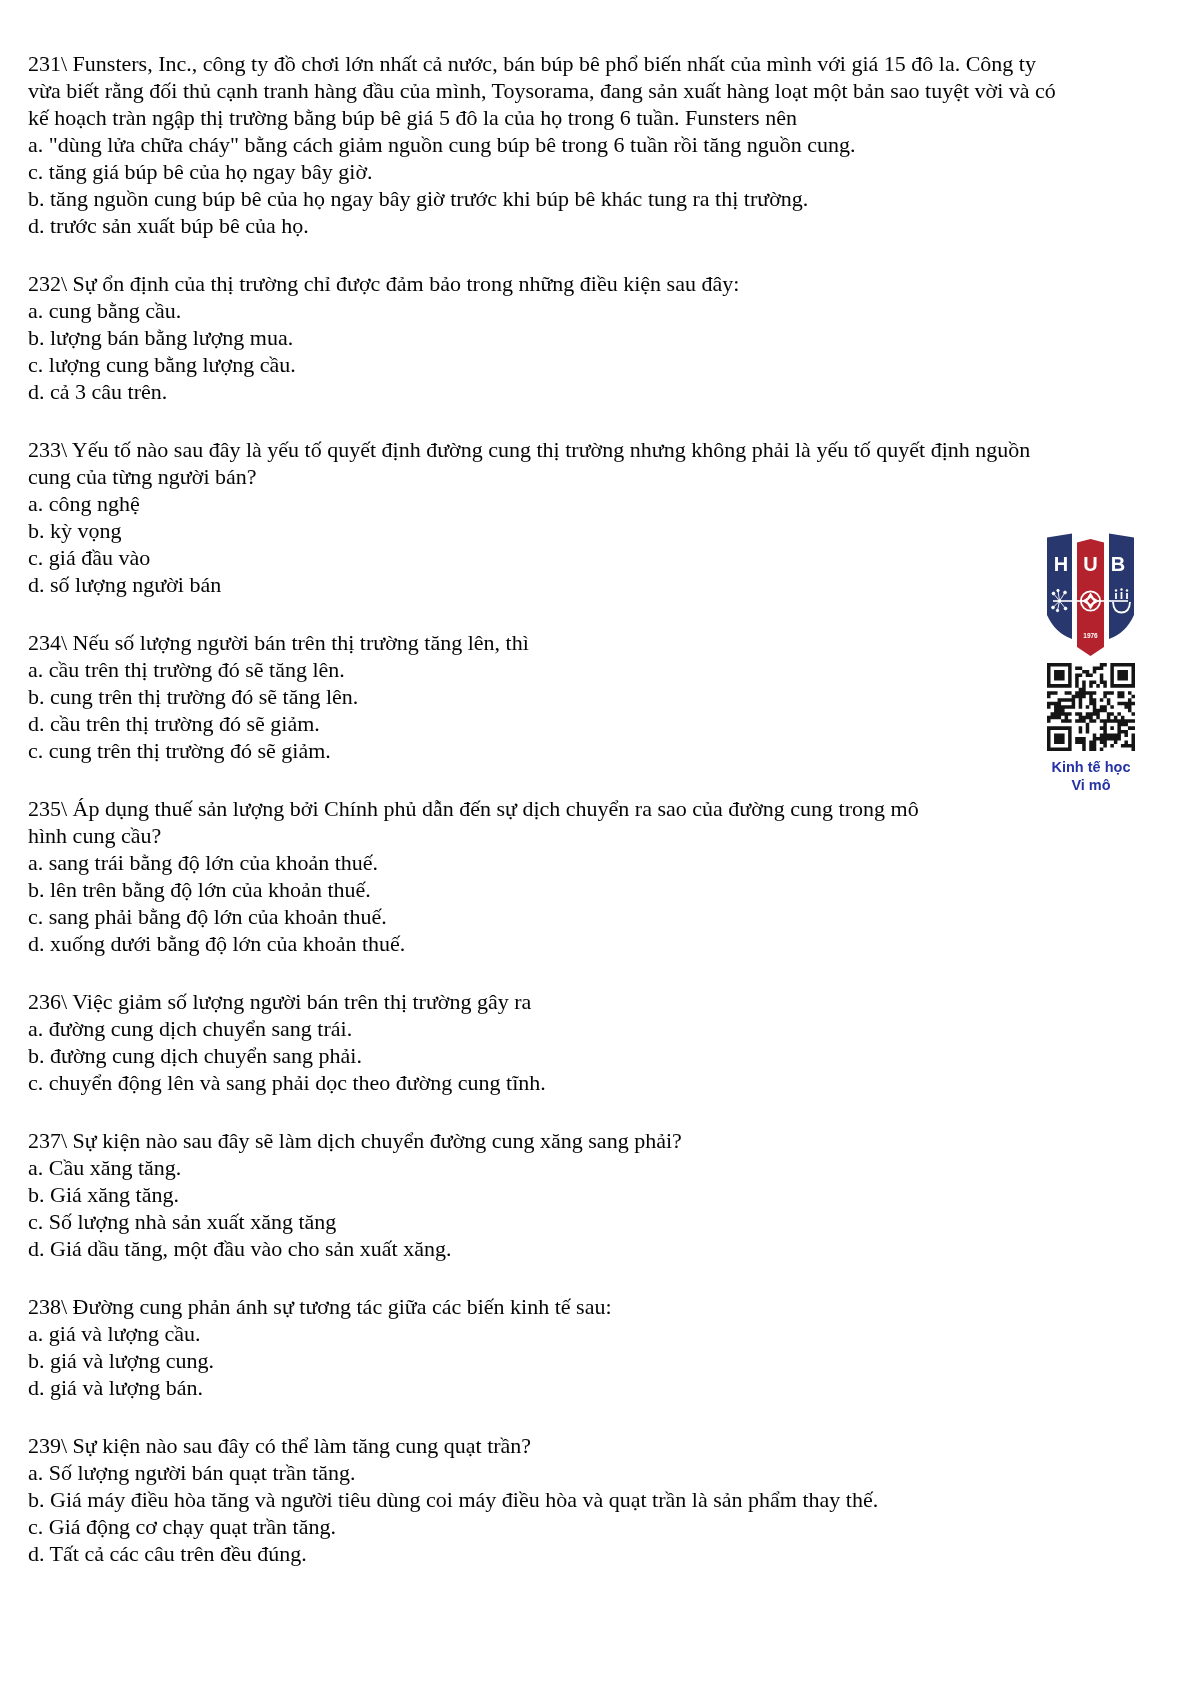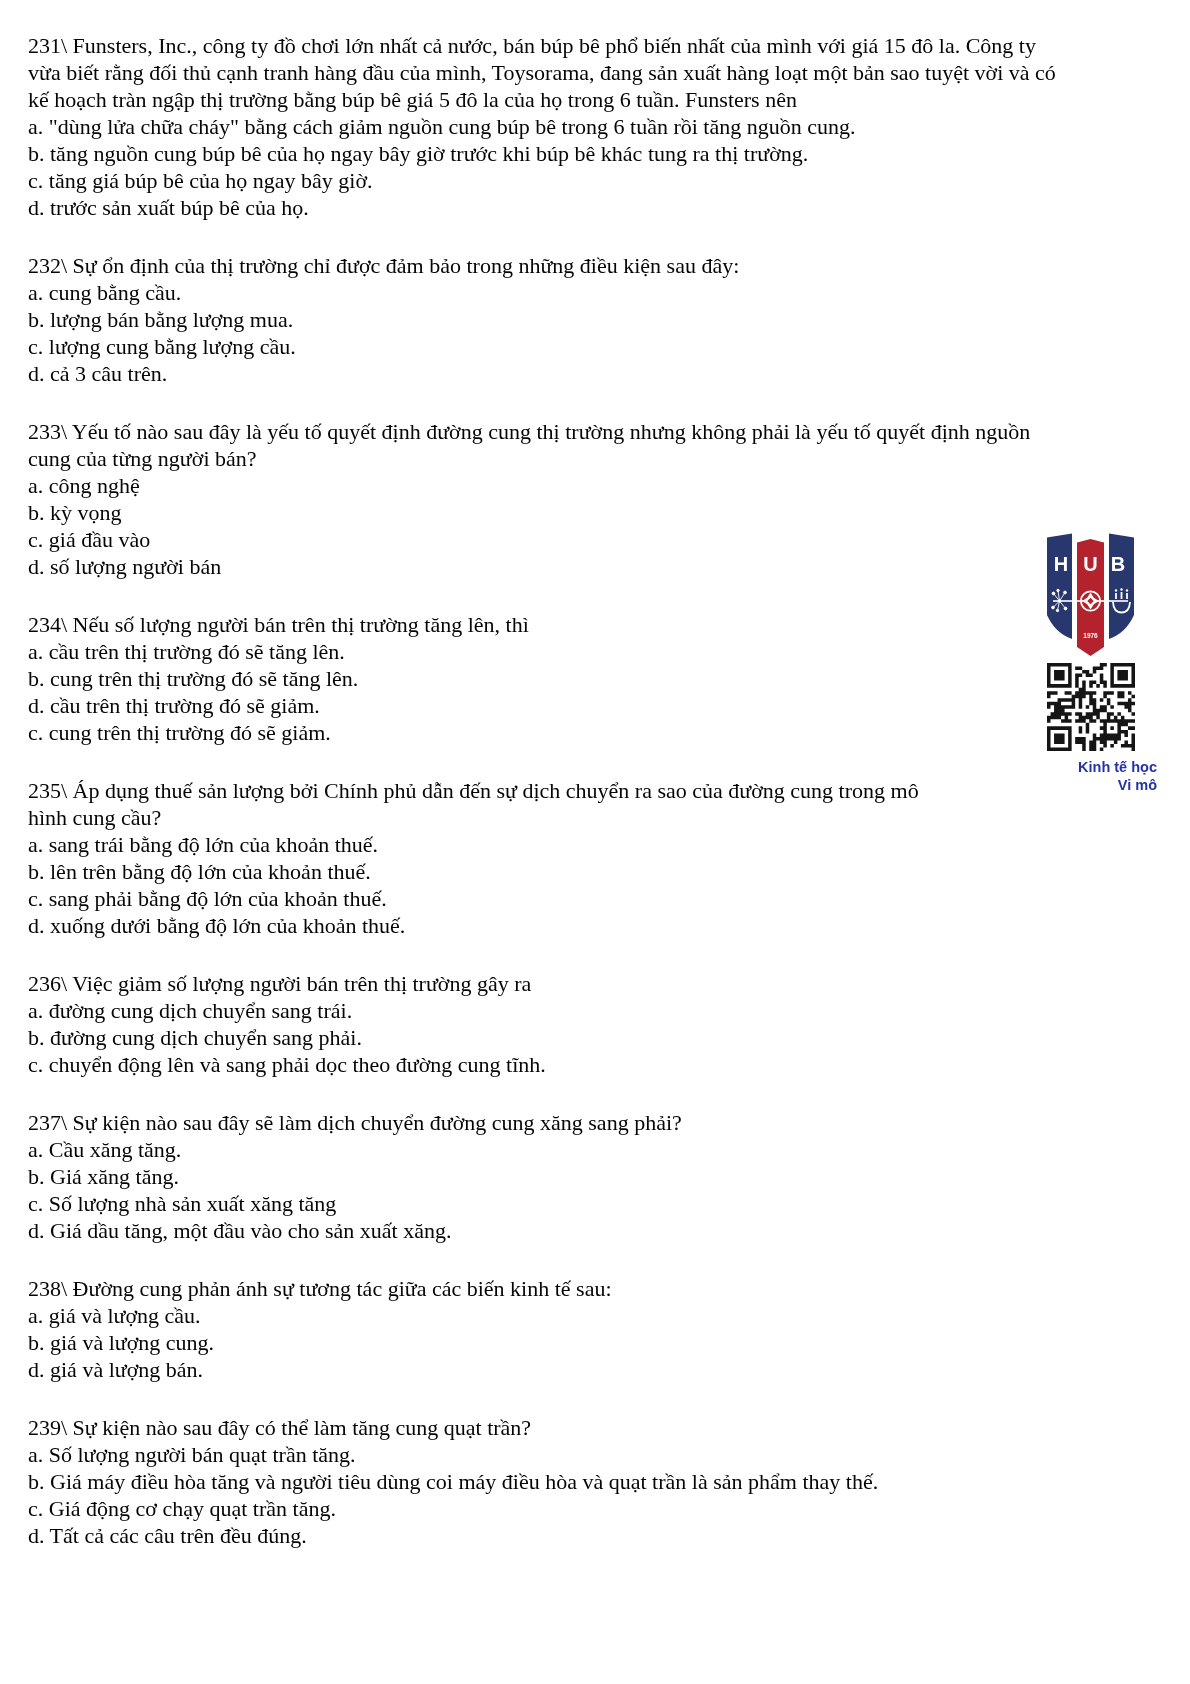--- a/index.html
+++ b/index.html
@@ -1,50 +1,50 @@
 <!DOCTYPE html>
 <html><head>
 <meta charset="utf-8">
 <style>
   html,body{margin:0;padding:0;}
   body{
     width:1190px;height:1684px;background:#ffffff;position:relative;
     font-family:"Liberation Serif", serif;color:#050505;overflow:hidden;
   }
-  .doc{position:absolute;left:28px;top:32px;}
+  .doc{position:absolute;left:28px;top:50px;}
   .q{margin:0 0 31px 0;}
   .ln{font-size:22px;line-height:27px;white-space:nowrap;}
   .logo{position:absolute;left:1047px;top:533px;width:87px;height:124px;}
   .logo svg{display:block;width:87px;height:124px;}
   .qr{position:absolute;left:1047px;top:663px;width:88px;height:88px;}
   .qr svg{display:block;width:88px;height:88px;background:#ffffff;}
   .caption{
-    position:absolute;left:1025px;top:758px;width:132px;text-align:right;
+    position:absolute;left:1025px;top:758px;width:132px;text-align:center;
     font-family:"Liberation Sans", sans-serif;font-weight:bold;
     font-size:14.5px;line-height:18px;color:#2633a6;
   }
   .shield-letter{
     font-family:"Liberation Sans", sans-serif;font-weight:bold;font-size:20px;
   }
   .shield-year{
     font-family:"Liberation Sans", sans-serif;font-weight:bold;font-size:6.5px;
   }
 </style>
 </head>
 <body>
 
 <div class="doc">
 
   <section class="q">
     <div class="ln">231\ Funsters, Inc., công ty đồ chơi lớn nhất cả nước, bán búp bê phổ biến nhất của mình với giá 15 đô la. Công ty</div>
     <div class="ln">vừa biết rằng đối thủ cạnh tranh hàng đầu của mình, Toysorama, đang sản xuất hàng loạt một bản sao tuyệt vời và có</div>
     <div class="ln">kế hoạch tràn ngập thị trường bằng búp bê giá 5 đô la của họ trong 6 tuần. Funsters nên</div>
     <div class="ln">a. "dùng lửa chữa cháy" bằng cách giảm nguồn cung búp bê trong 6 tuần rồi tăng nguồn cung.</div>
+    <div class="ln">c. tăng giá búp bê của họ ngay bây giờ.</div>
     <div class="ln">b. tăng nguồn cung búp bê của họ ngay bây giờ trước khi búp bê khác tung ra thị trường.</div>
-    <div class="ln">c. tăng giá búp bê của họ ngay bây giờ.</div>
     <div class="ln">d. trước sản xuất búp bê của họ.</div>
   </section>
 
   <section class="q">
     <div class="ln">232\ Sự ổn định của thị trường chỉ được đảm bảo trong những điều kiện sau đây:</div>
     <div class="ln">a. cung bằng cầu.</div>
     <div class="ln">b. lượng bán bằng lượng mua.</div>
     <div class="ln">c. lượng cung bằng lượng cầu.</div>
     <div class="ln">d. cả 3 câu trên.</div>
   </section>

